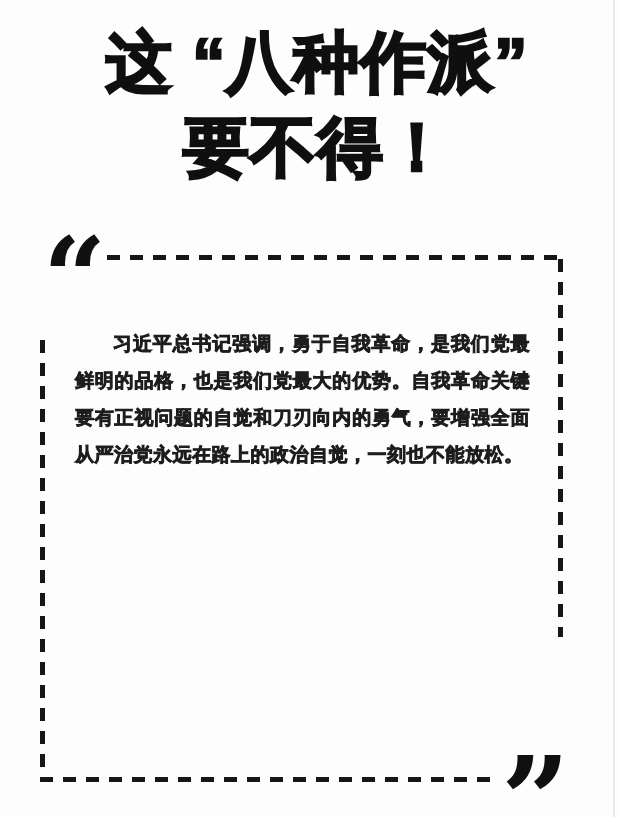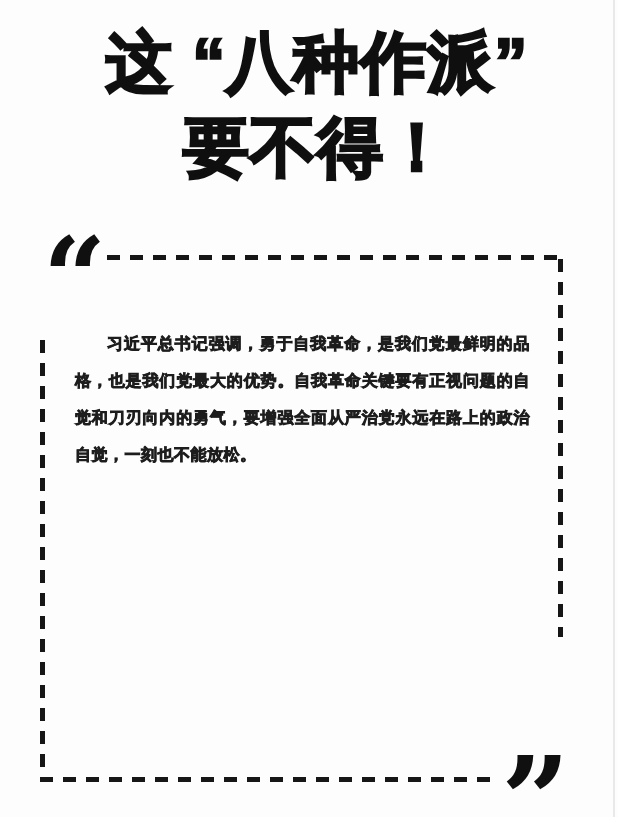--- a/index.html
+++ b/index.html
@@ -105,21 +105,21 @@
   
   .quote-text {
     position: absolute;
     left: 35px;
     right: 33px;
     top: 70px;
   }
   .quote-text p {
     margin: 0 0 26px 0;
     color: #1d1d1d;
-    font-size: 16px;
+    font-size: 19px;
     line-height: 37px;
     font-weight: 700;
     -webkit-text-stroke: 0.8px #1d1d1d;
     text-align: justify;
     text-align-last: left;
     text-indent: 2em;
     letter-spacing: 0.5px;
   }
 </style>
 </head>

